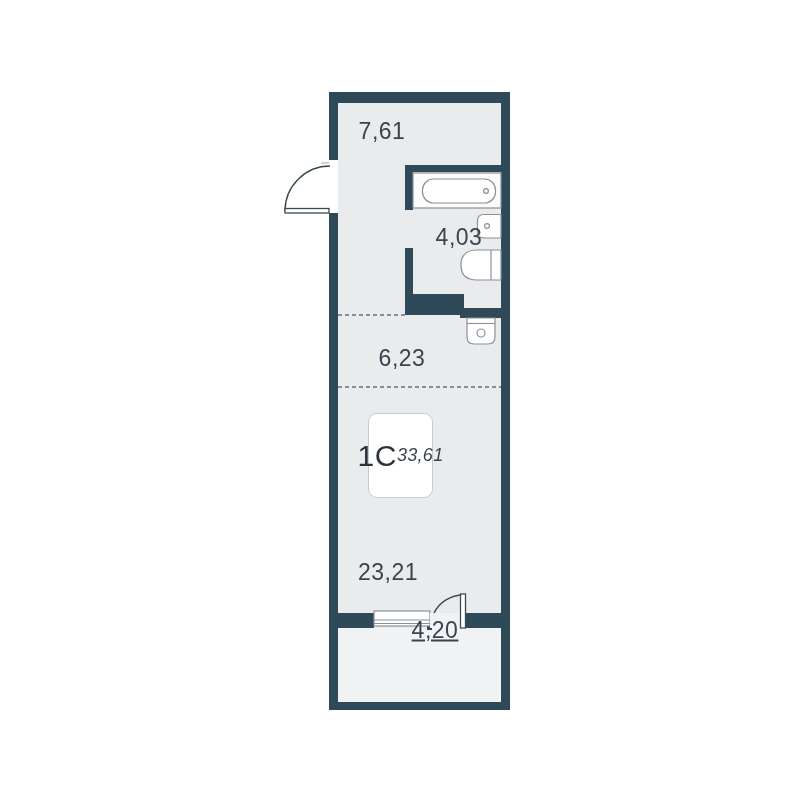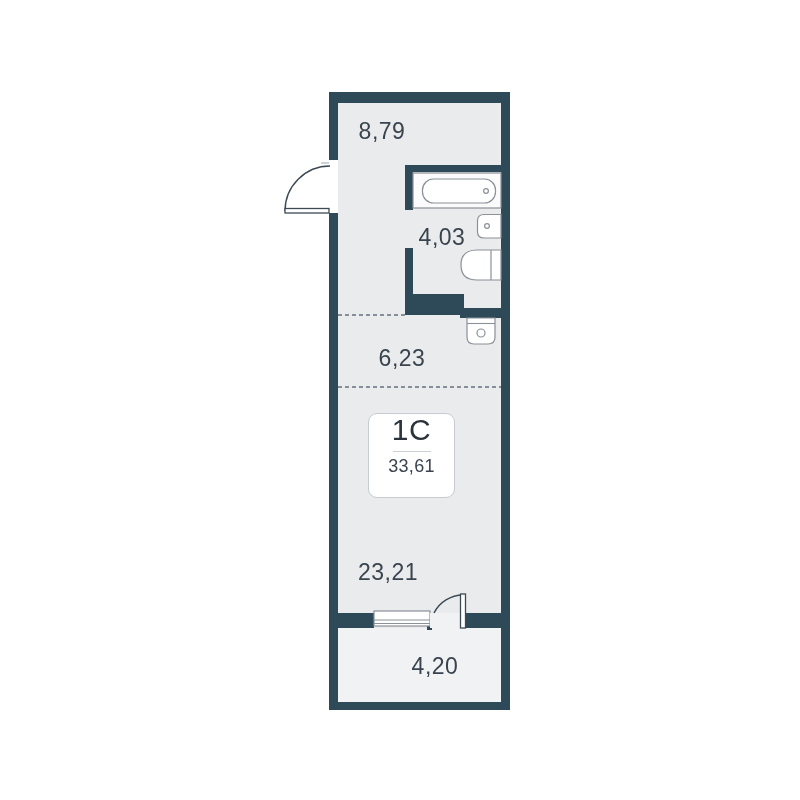--- a/index.html
+++ b/index.html
@@ -25,43 +25,44 @@
     position:absolute;
     transform:translate(-50%,-50%);
     font-size:23px;
     letter-spacing:0.5px;
     color:var(--text);
     white-space:nowrap;
   }
   .unit-badge{
     position:absolute;
     left:368px;top:413px;
-    width:87px;height:85px;
+    width:65px;height:85px;
     box-sizing:border-box;
     background:#ffffff;
     border:1.5px solid var(--badge-border);
     border-radius:9px;
-    display:flex;flex-direction:column;
-    align-items:center;
+    display:flex;flex-direction:row;
+    align-items:center;justify-content:center;
   }
   .unit-type{
     font-size:30px;
     color:#2c333b;
     letter-spacing:0.5px;
     line-height:1.05;
   }
   .unit-divider{
     width:38px;height:1px;
     background:#ccd1d5;
     margin:5px 0 4px 0;
   }
   .unit-area{
     font-size:18px;
     color:var(--text);
     letter-spacing:0.3px;
+    font-style:italic;
   }
 </style>
 </head>
 <body>
 
 <div class="canvas">
 
   <svg class="plan-svg" width="800" height="800" viewBox="0 0 800 800">
 
     <g>
@@ -137,25 +138,25 @@
       <line x1="374" y1="623.5" x2="430" y2="623.5" stroke="var(--outline)" stroke-width="1.1"></line>
     </g>
 
     <g>
       <rect x="430" y="613" width="33" height="15" fill="var(--balcony-floor)"></rect>
       <path d="M 463 595 A 33 33 0 0 0 434 613" fill="none" stroke="#3c4a55" stroke-width="1.4"></path>
       <rect x="460.5" y="594" width="5" height="34" fill="#ffffff" stroke="#3c4a55" stroke-width="1.3"></rect>
     </g>
   </svg>
 
-  <div class="area-label" style="left:382px;top:131px;">8,79</div>
-  <div class="area-label" style="left:442px;top:237px;">4,03</div>
+  <div class="area-label" style="left:382px;top:131px;">7,61</div>
+  <div class="area-label" style="left:459px;top:237px;">4,03</div>
   <div class="area-label" style="left:402px;top:358px;">6,23</div>
   <div class="area-label" style="left:388px;top:572px;">23,21</div>
-  <div class="area-label" style="left:435px;top:666px;">4,20</div>
+  <div class="area-label" style="left:435px;top:630px;text-decoration:underline;">4,20</div>
 
   <div class="unit-badge">
     <div class="unit-type">1C</div>
     <div class="unit-divider"></div>
     <div class="unit-area">33,61</div>
   </div>
 
 </div>
 
 </body></html>

